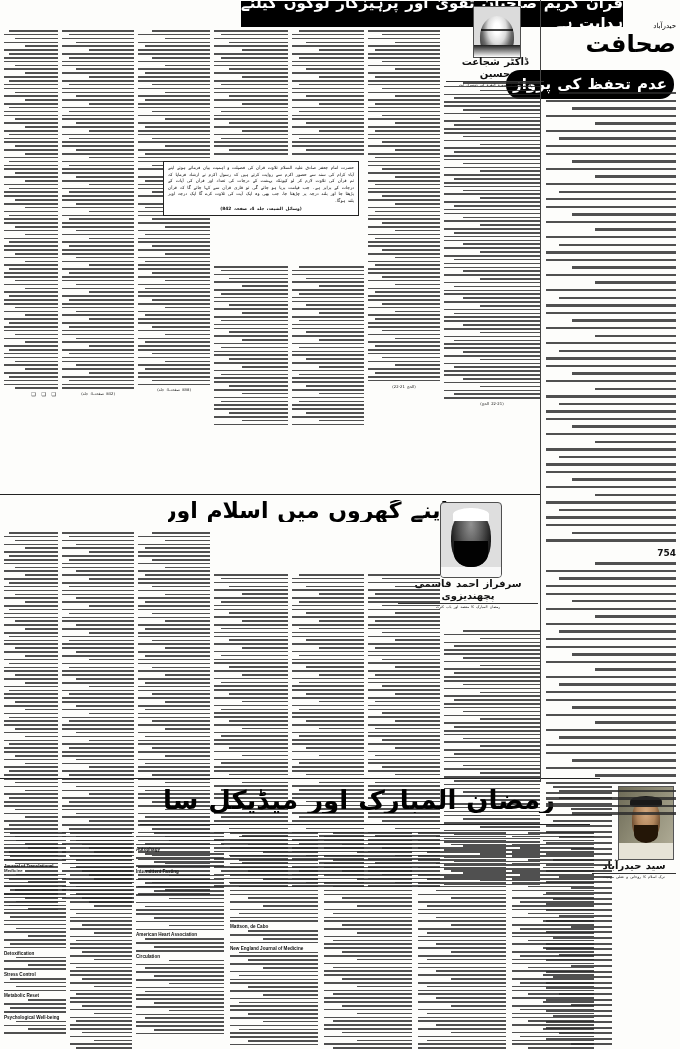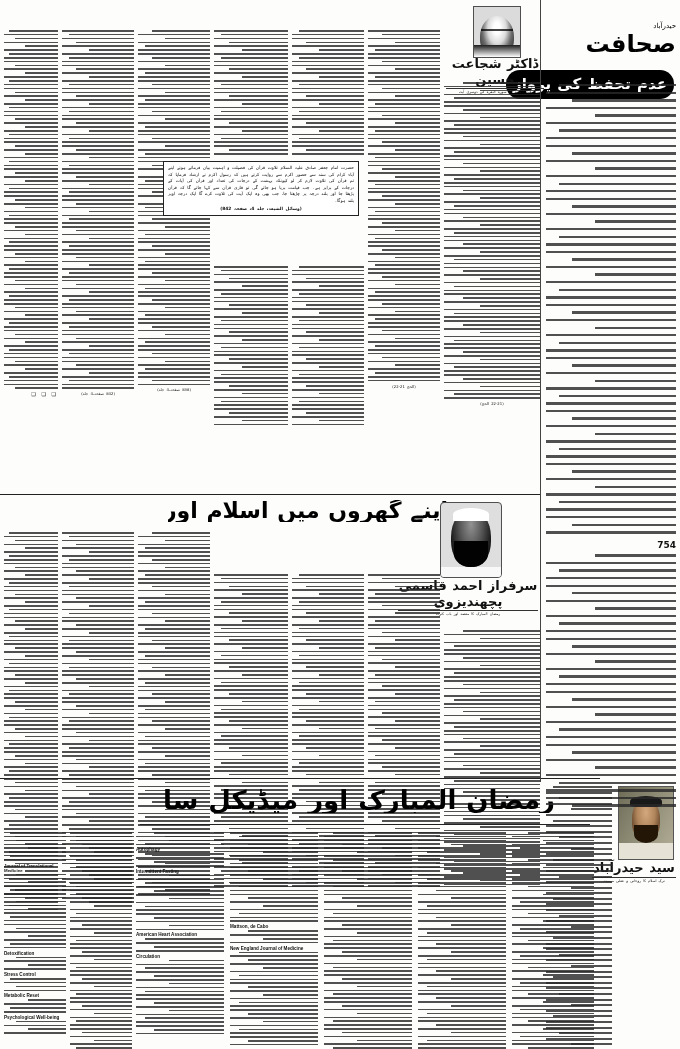--- a/index.html
+++ b/index.html
@@ -97,21 +97,21 @@
     overflow: hidden;
   }
   .photo.bw { filter: grayscale(1) contrast(1.15); }
   .face {
     position: absolute;
     left: 50%;
     transform: translateX(-50%);
   }
 
   .byline {
-    font-size: 13px;
+    font-size: 10px;
     font-weight: bold;
     text-align: center;
     border-bottom: 1px solid #333;
     padding-bottom: 1px;
     line-height: 1.2;
   }
   .byline-sub {
     font-size: 3.6px;
     text-align: center;
     line-height: 1.3;
@@ -165,20 +165,23 @@
   }
   .lines > div.short { width: 62%; }
   .lines > div.s2 { width: 80%; }
   .lines > div.s3 { width: 90%; }
 </style>
 </head>
 <body>
 
 <div class="page">
 
+  <div class="top-banner urdu">
+    <span>قرآن کریم صاحبان تقویٰ اور پرہیزگار لوگوں کیلئے ہدایت ہے</span>
+  </div>
 
   <div class="masthead">
     <div class="masthead-kicker urdu">حیدرآباد</div>
     <div class="masthead-title urdu">صحافت</div>
   </div>
 
   <div class="banner-strap urdu">
     <span>عدم تحفظ کی پرواز</span>
   </div>
 
@@ -1985,21 +1988,21 @@
         <div></div>
           <div class="s2"></div>
 
       </div>
 
     </div>
   </div>
 
   <div class="vrule" style="top:0px; left:540px; width:1.2px; height:782px;"></div>
 
-  <div style="position:absolute; top:84px; left:546px; width:130px;">
+  <div style="position:absolute; top:92px; left:546px; width:130px;">
     <div class="lines" style="--lh:8px;">
       <div class="s3" style="height:2.4px; margin-bottom:5.2px;"></div>
       <div style="height:2.4px; margin-bottom:5.2px;"></div>
       <div class="s2" style="height:2.4px; margin-bottom:5.2px;"></div>
       <div style="height:2.4px; margin-bottom:5.2px;"></div>
       <div class="short" style="height:2.4px; margin-bottom:5.2px;"></div>
       <div style="height:2.4px; margin-bottom:5.2px;"></div>
       <div class="s3" style="height:2.4px; margin-bottom:5.2px;"></div>
       <div style="height:2.4px; margin-bottom:5.2px;"></div>
       <div style="height:2.4px; margin-bottom:5.2px;"></div>

